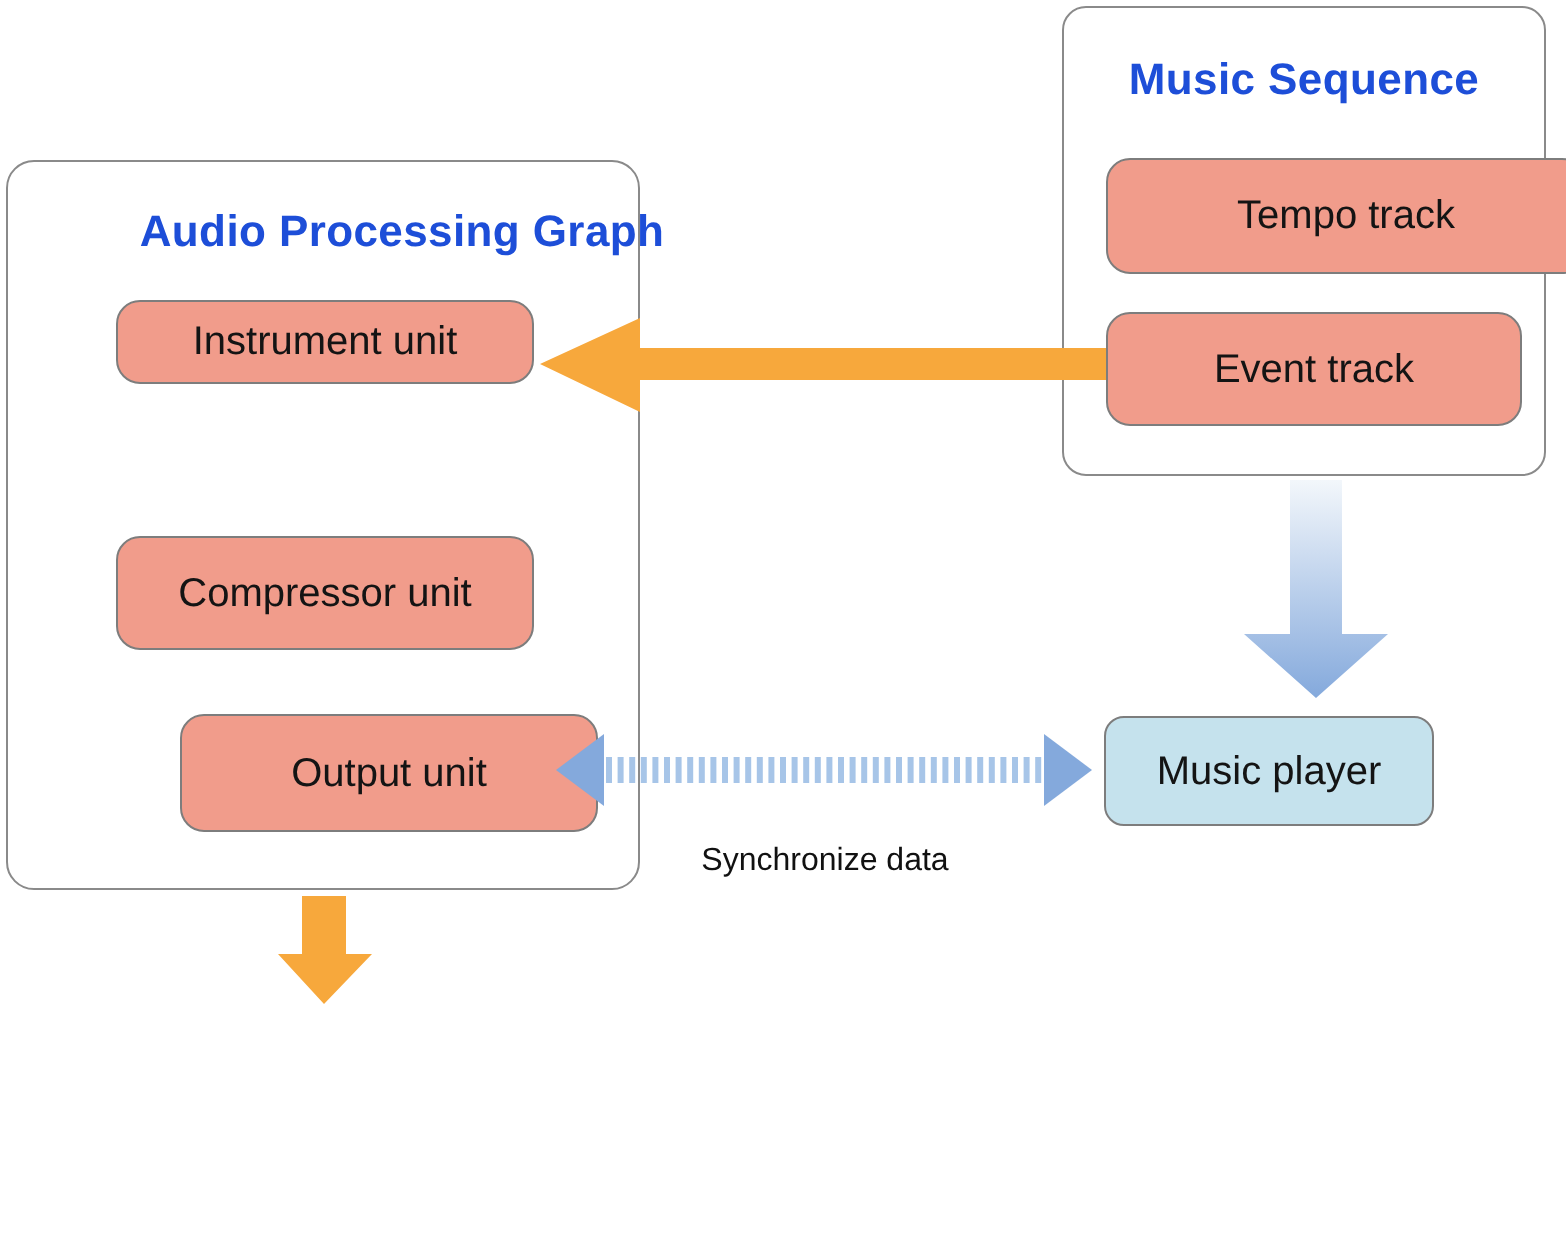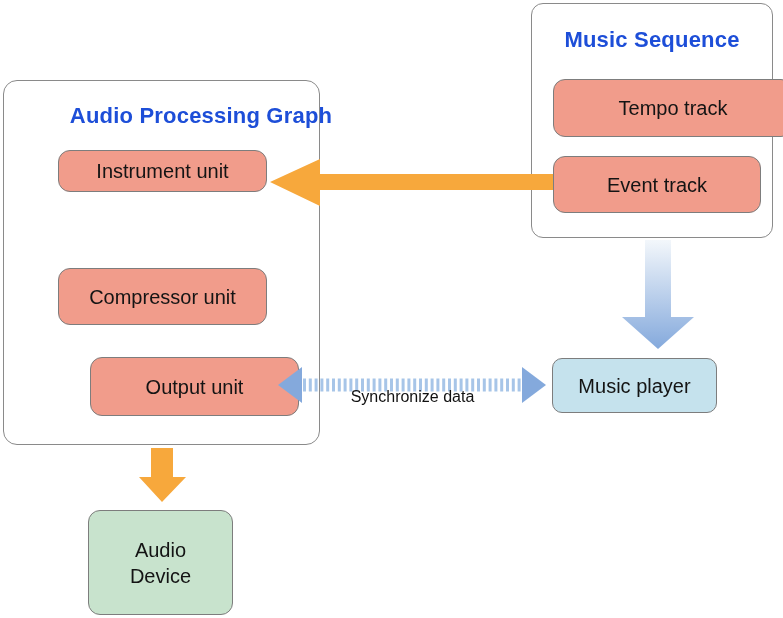--- a/index.html
+++ b/index.html
@@ -64,21 +64,21 @@
     position: absolute;
     left: 0; top: 0;
     width: 783px;
     height: 618px;
     pointer-events: none;
     z-index: 5;
   }
   .sync-label {
     position: absolute;
     left: 330px;
-    top: 388px;
+    top: 422px;
     width: 165px;
     text-align: center;
     font-size: 16px;
     color: #111111;
     z-index: 6;
   }
 </style>
 </head>
 <body>
 
@@ -95,22 +95,20 @@
   <div class="node compressor" style="background-color: rgb(241, 156, 139); border-color: rgb(125, 125, 125);">Compressor unit</div>
 
   <div class="node output" style="background-color: rgb(241, 156, 139); border-color: rgb(125, 125, 125); margin-left: 32px;">Output unit</div>
 
   <div class="node tempo" style="background-color: rgb(241, 156, 139); border-color: rgb(125, 125, 125);">Tempo track</div>
 
   <div class="node event" style="background-color: rgb(241, 156, 139); border-color: rgb(125, 125, 125);">Event track</div>
 
   <div class="node player" style="background-color: rgb(197, 226, 237); border-color: rgb(125, 125, 125);">Music player</div>
 
-  <div class="node device multiline" style="background-color: rgb(200, 227, 205); border-color: rgb(125, 125, 125);">Audio
-Device</div>
 
   <svg class="arrows" viewBox="0 0 783 618" xmlns="http://www.w3.org/2000/svg">
     <defs>
       <linearGradient id="blueGrad" gradientUnits="userSpaceOnUse" x1="0" y1="240" x2="0" y2="349">
         <stop offset="0" stop-color="#F3F7FB"></stop>
         <stop offset="1" stop-color="#84A9DC"></stop>
       </linearGradient>
     </defs>
 
     <polygon points="270,182 320,159 320,174 553,174 553,190 320,190 320,206" fill="#F7A83C"></polygon>

